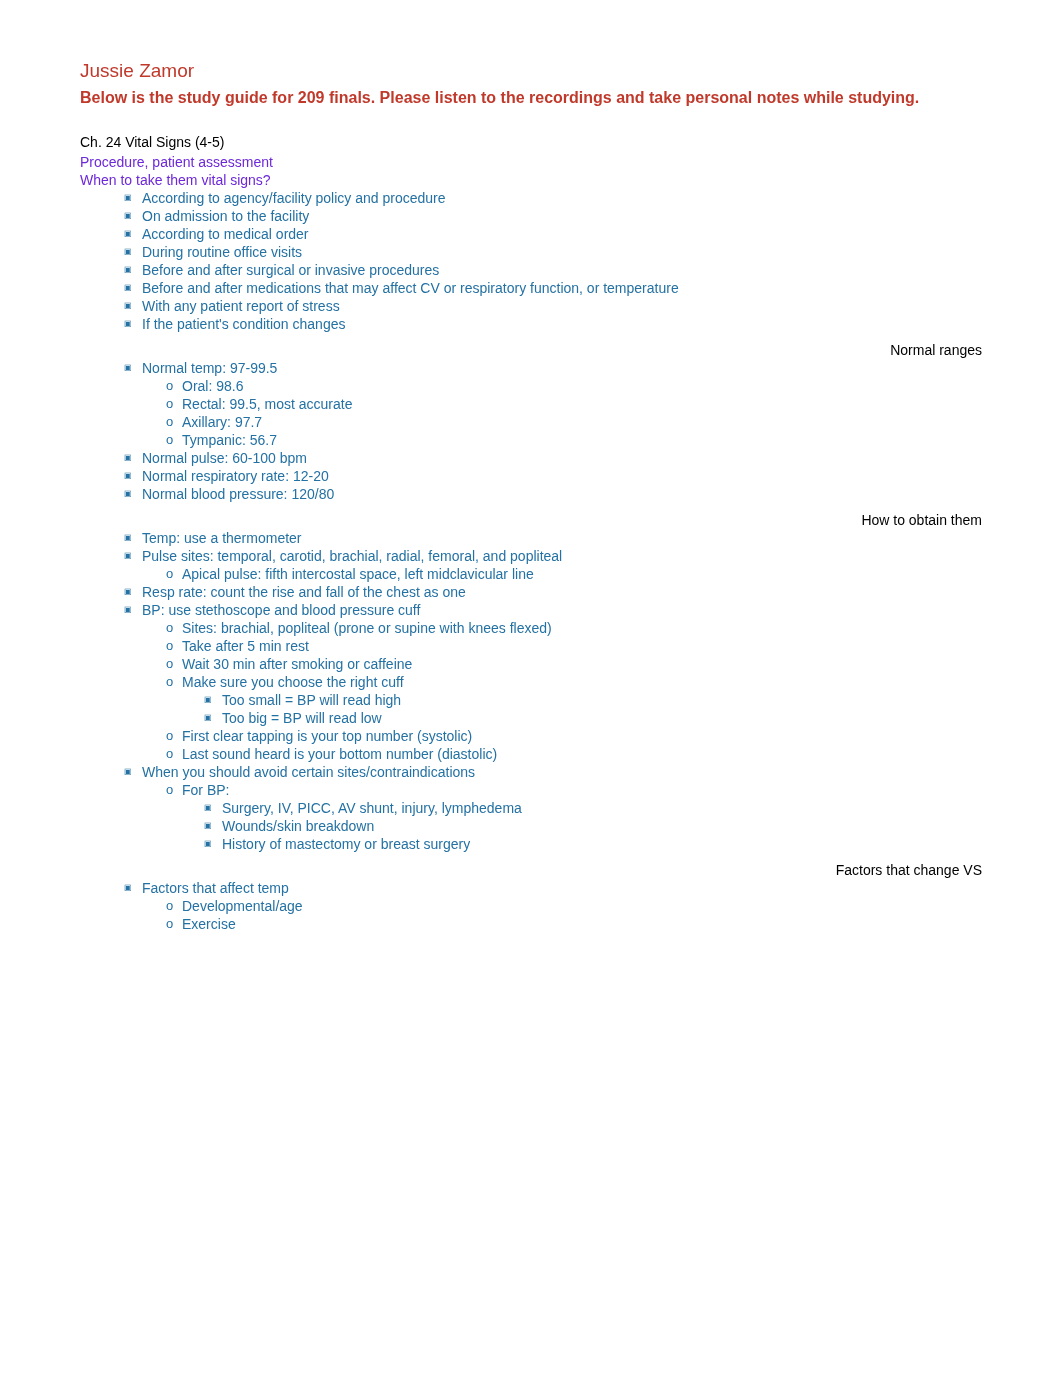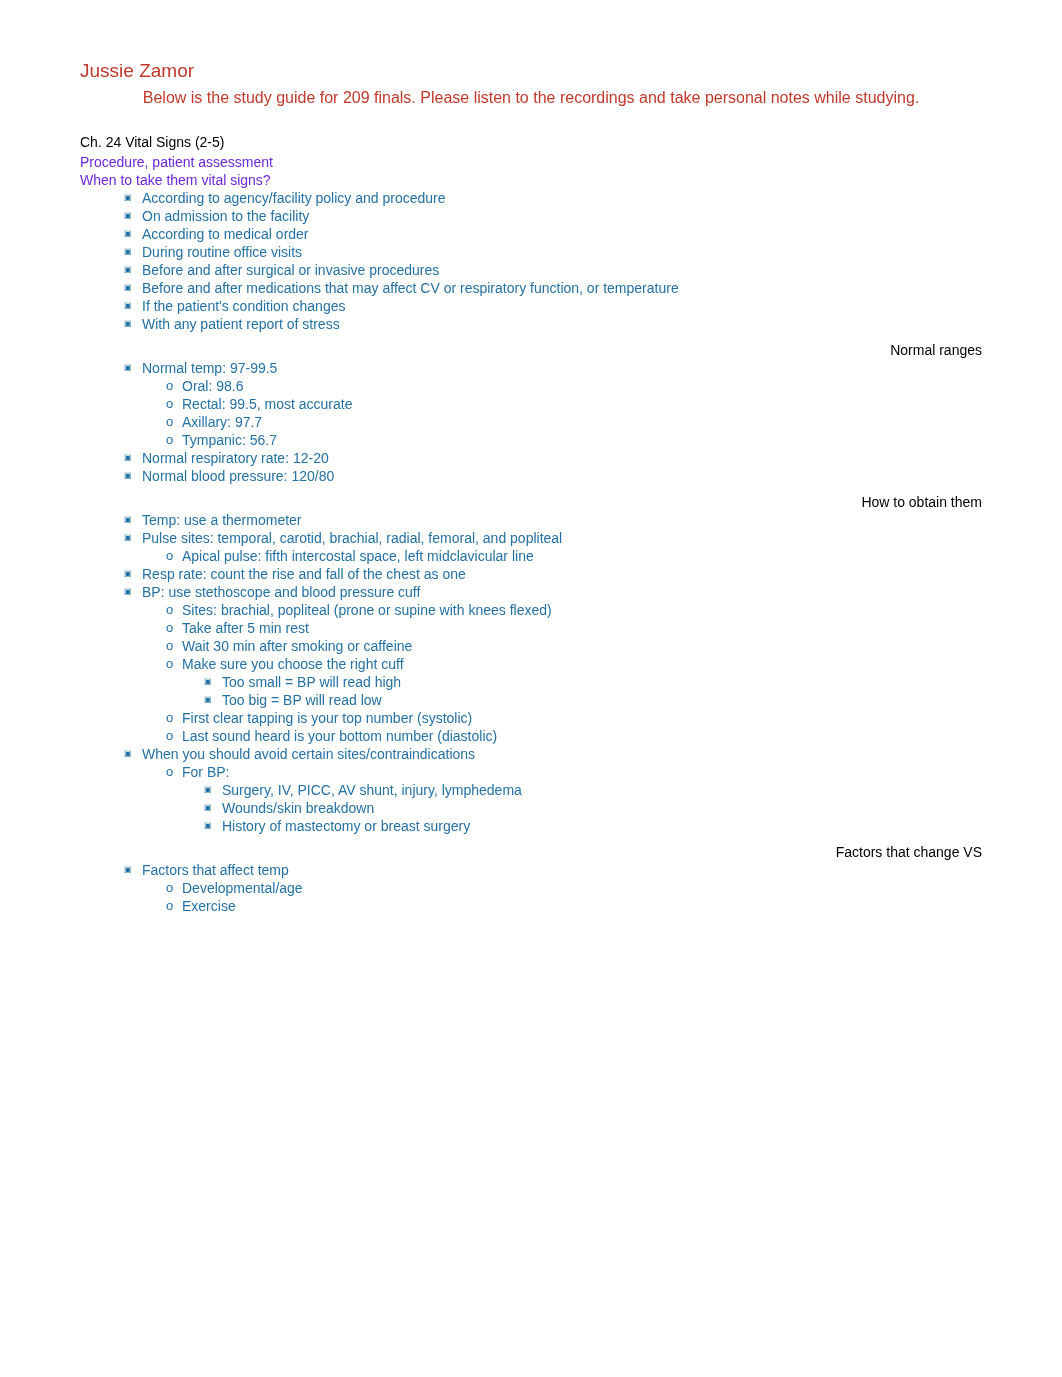--- a/index.html
+++ b/index.html
@@ -12,24 +12,23 @@
       max-width: 1062px;
     }
     .author {
       color: #c0392b;
       font-size: 19px;
       margin-bottom: 4px;
     }
     .subtitle {
       color: #c0392b;
       font-size: 16px;
-      font-weight: normal;
+      font-weight: bold;
       margin-bottom: 24px;
       line-height: 1.5;
-      text-align: center;
     }
     .section-header {
       color: #000;
       font-size: 14px;
       margin-bottom: 4px;
     }
     .section-subheader {
       color: #6d28d9;
       font-size: 14px;
       margin-bottom: 2px;
@@ -98,44 +97,45 @@
       text-align: right;
     }
   </style>
 </head>
 <body>
 
 <div class="author">Jussie Zamor</div>
 <div class="subtitle">Below is the study guide for 209 finals. Please listen to the recordings and take personal notes while studying.</div>
 
 <div class="section-block">
-  <div class="section-header">Ch. 24 Vital Signs (2-5)</div>
+  <div class="section-header">Ch. 24 Vital Signs (4-5)</div>
   <div class="section-subheader">Procedure, patient assessment</div>
   <div class="section-subheader">When to take them vital signs?</div>
   <ul class="level1">
     <li>According to agency/facility policy and procedure</li>
     <li>On admission to the facility</li>
     <li>According to medical order</li>
     <li>During routine office visits</li>
     <li>Before and after surgical or invasive procedures</li>
     <li>Before and after medications that may affect CV or respiratory function, or temperature</li>
+    <li>With any patient report of stress</li>
     <li>If the patient's condition changes</li>
-    <li>With any patient report of stress</li>
   </ul>
 </div>
 
 <div class="section-block">
   <div class="section-subheader black-text">Normal ranges</div>
   <ul class="level1">
     <li>Normal temp: 97-99.5<ul class="level2">
         <li>Oral: 98.6</li>
         <li>Rectal: 99.5, most accurate</li>
         <li>Axillary: 97.7</li>
         <li>Tympanic: 56.7</li>
       </ul></li>
+    <li>Normal pulse: 60-100 bpm</li>
     <li>Normal respiratory rate: 12-20</li>
     <li>Normal blood pressure: 120/80</li>
   </ul>
 </div>
 
 <div class="section-block">
   <div class="section-subheader black-text">How to obtain them</div>
   <ul class="level1">
     <li>Temp: use a thermometer</li>
     <li>Pulse sites: temporal, carotid, brachial, radial, femoral, and popliteal<ul class="level2">

